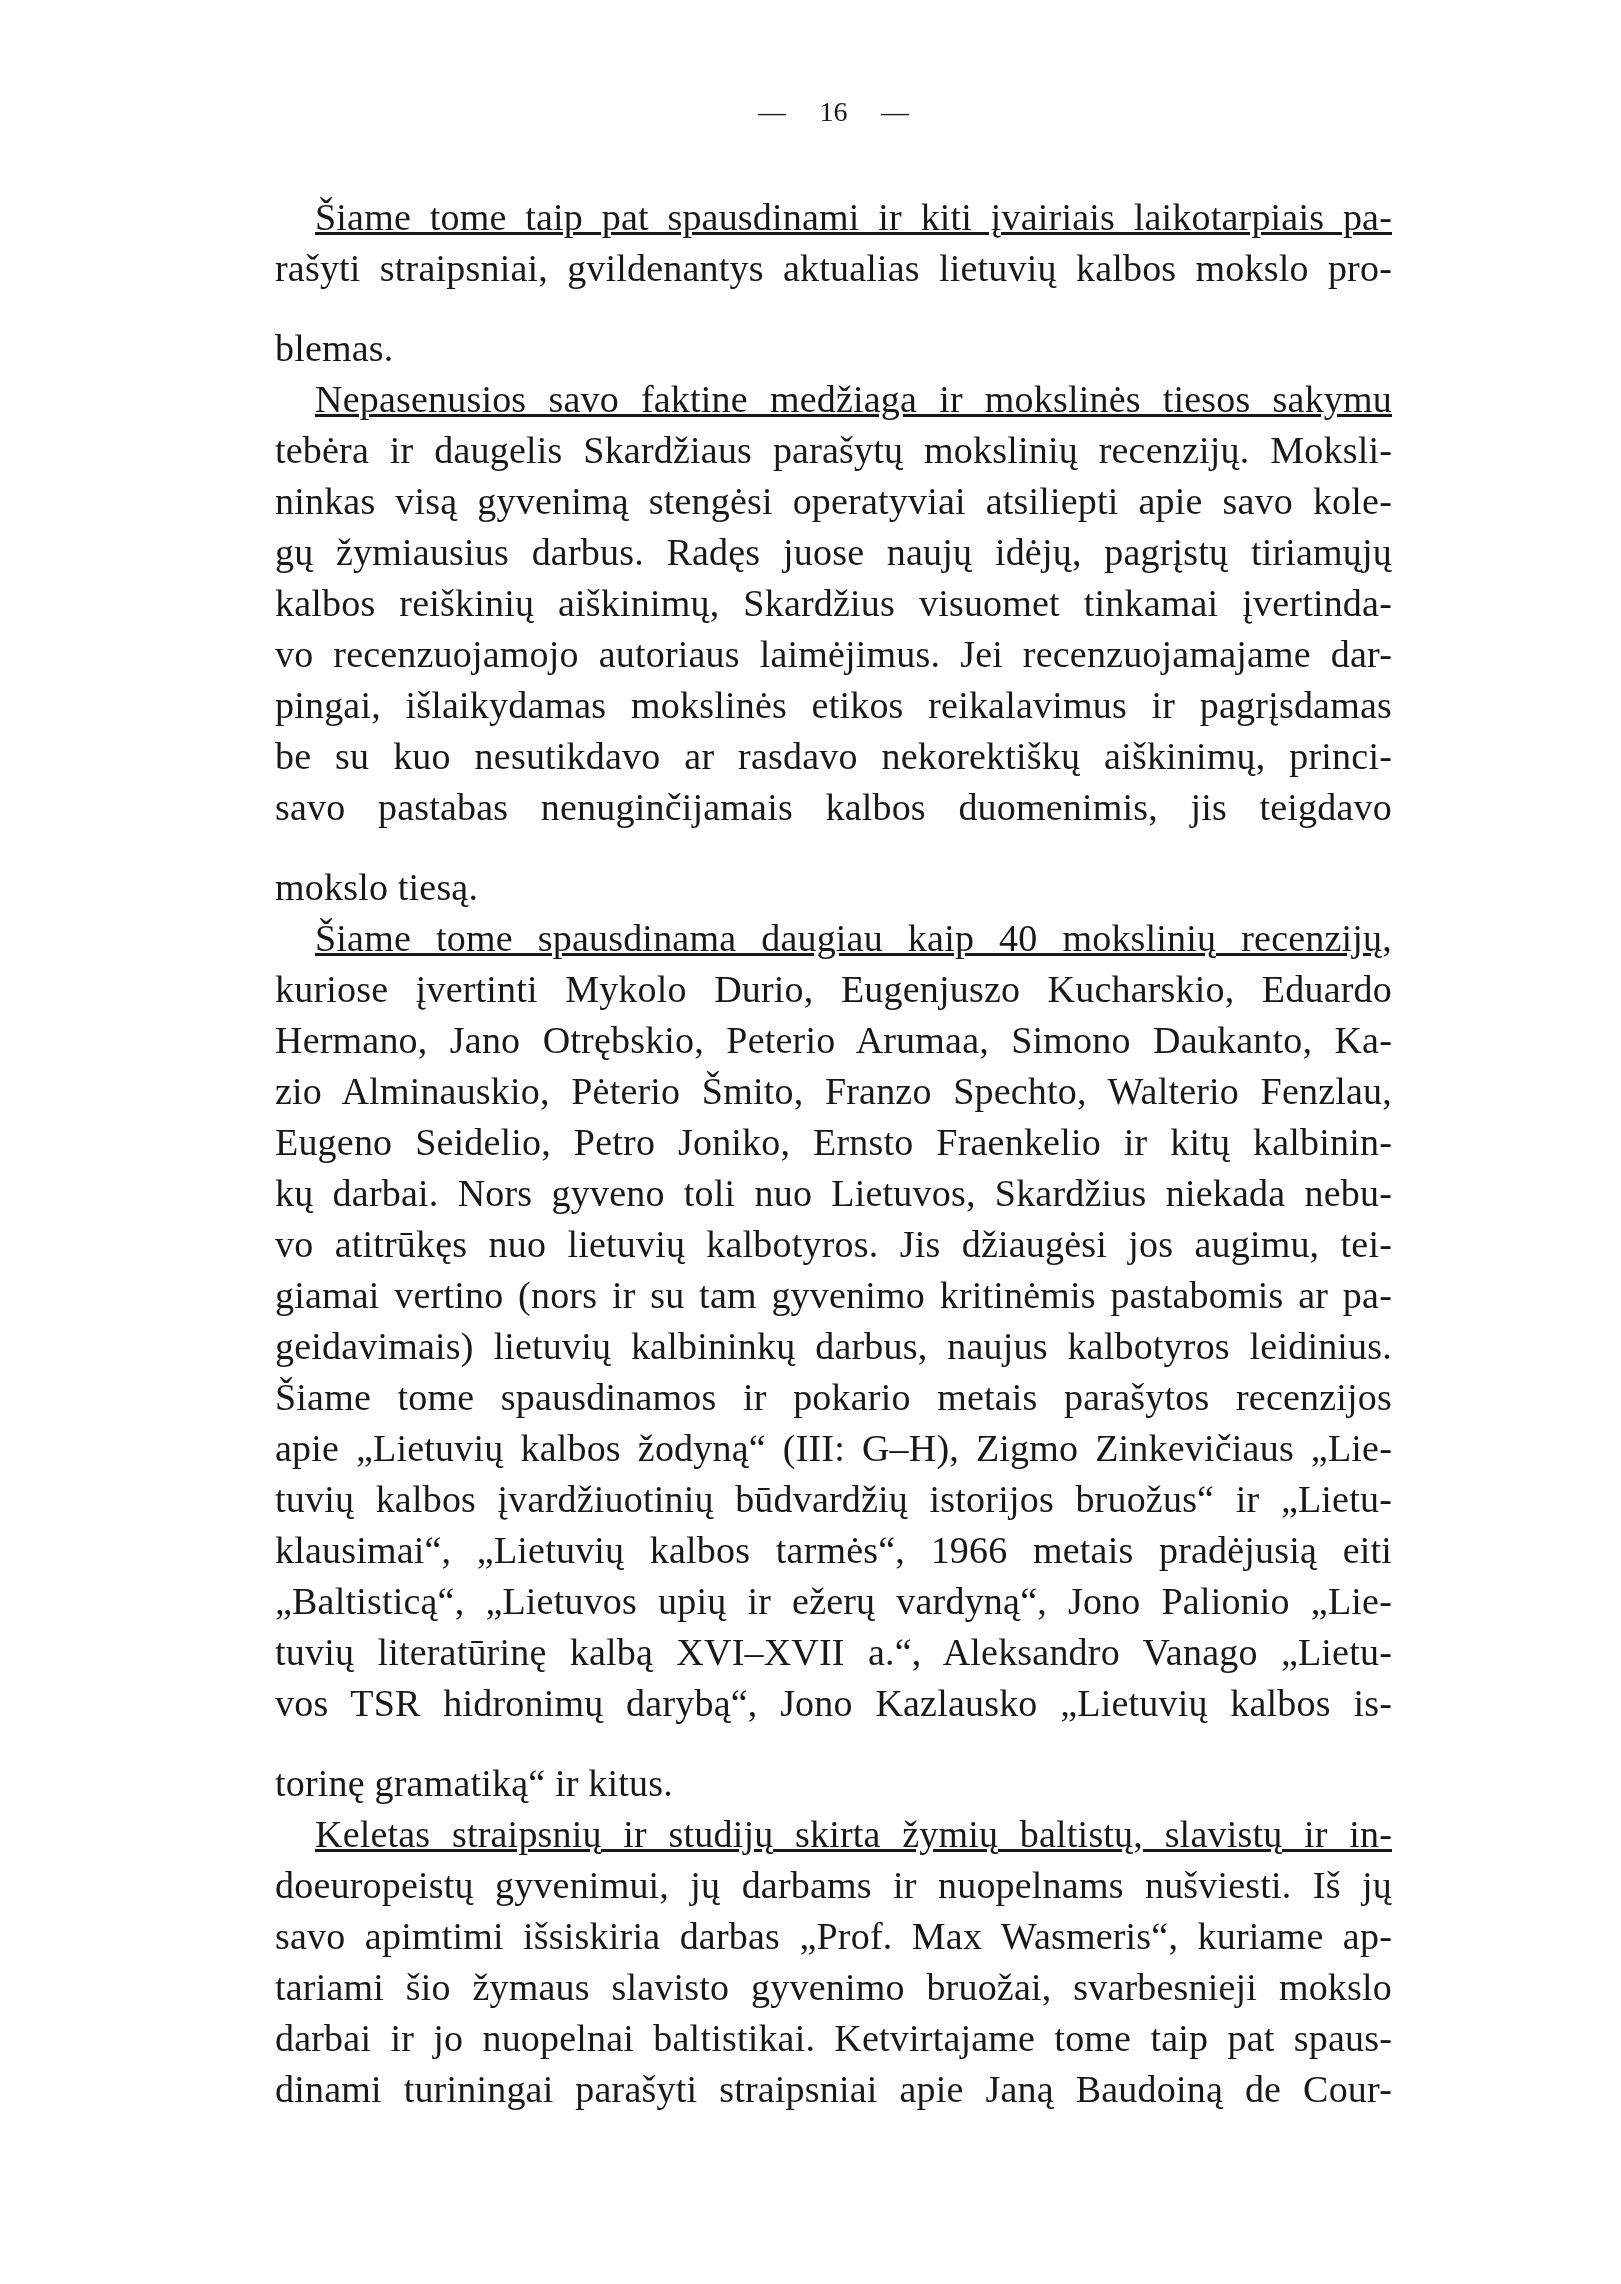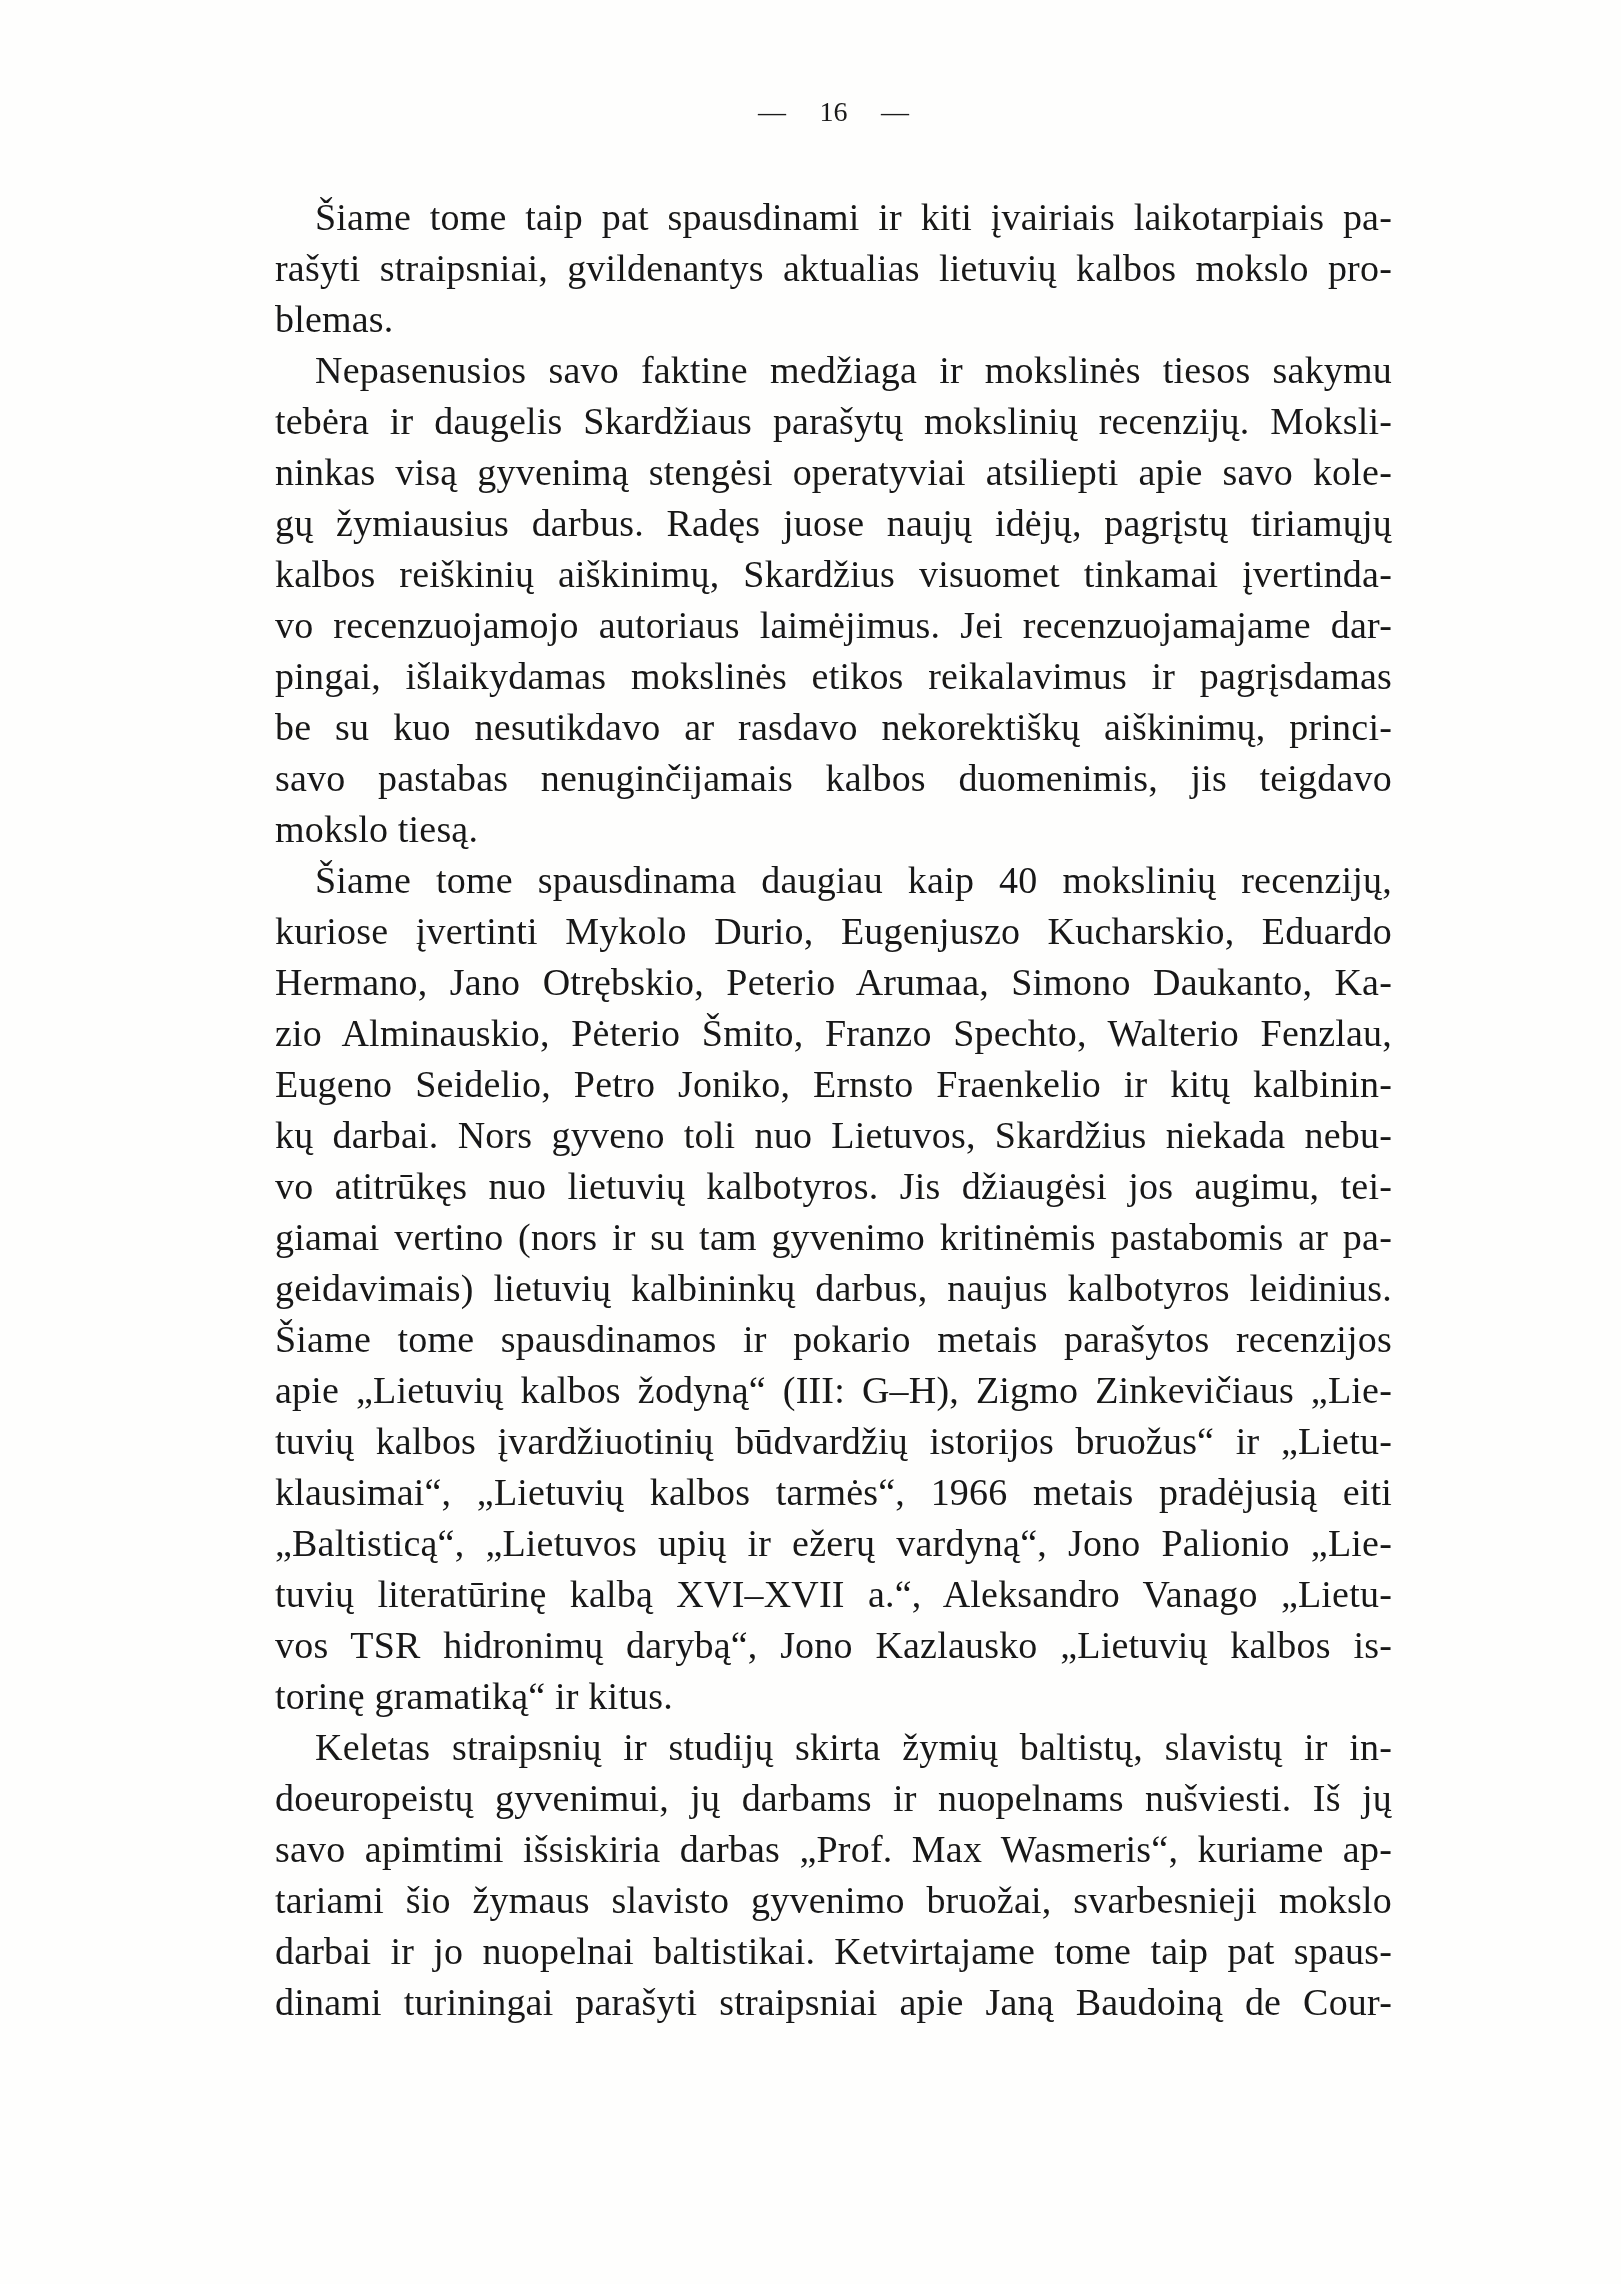--- a/index.html
+++ b/index.html
@@ -38,24 +38,26 @@
   .line {
     height: 51px;
     overflow: hidden;
     text-align: justify;
     text-align-last: justify;
     white-space: normal;
     letter-spacing: 0.2px;
   }
   .line.indent {
     text-indent: 40px;
+    text-decoration: underline;
   }
   .line.para-end {
     text-align: left;
     text-align-last: left;
+    margin-top: 29px;
   }
 </style>
 </head>
 <body>
 
 <div class="page">
   <div class="page-number">— 16 —</div>
   <div class="text-block">
       <div class="line indent">Šiame tome taip pat spausdinami ir kiti įvairiais laikotarpiais pa-</div>
       <div class="line">rašyti straipsniai, gvildenantys aktualias lietuvių kalbos mokslo pro-</div>

